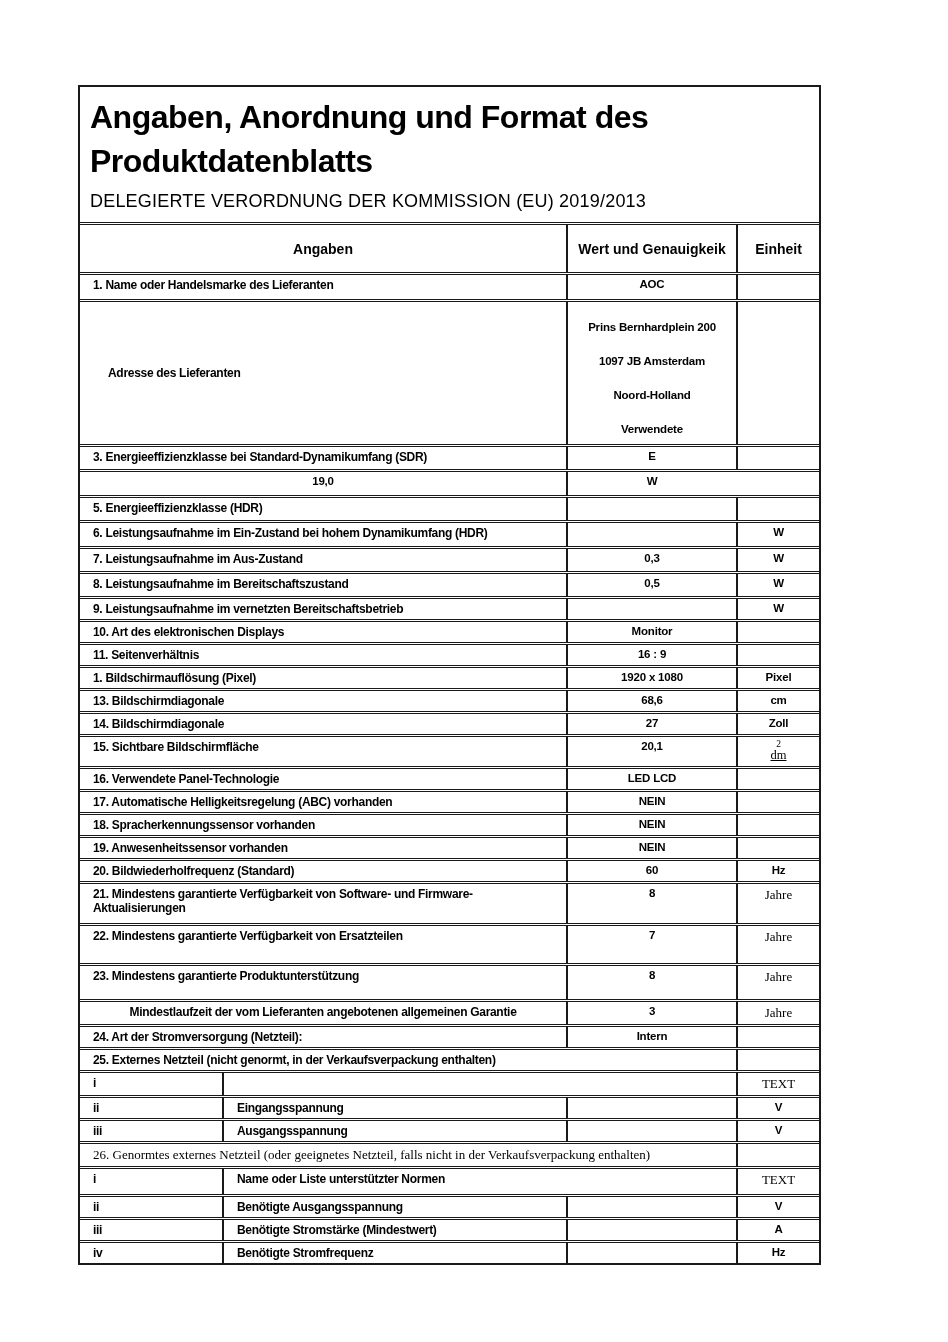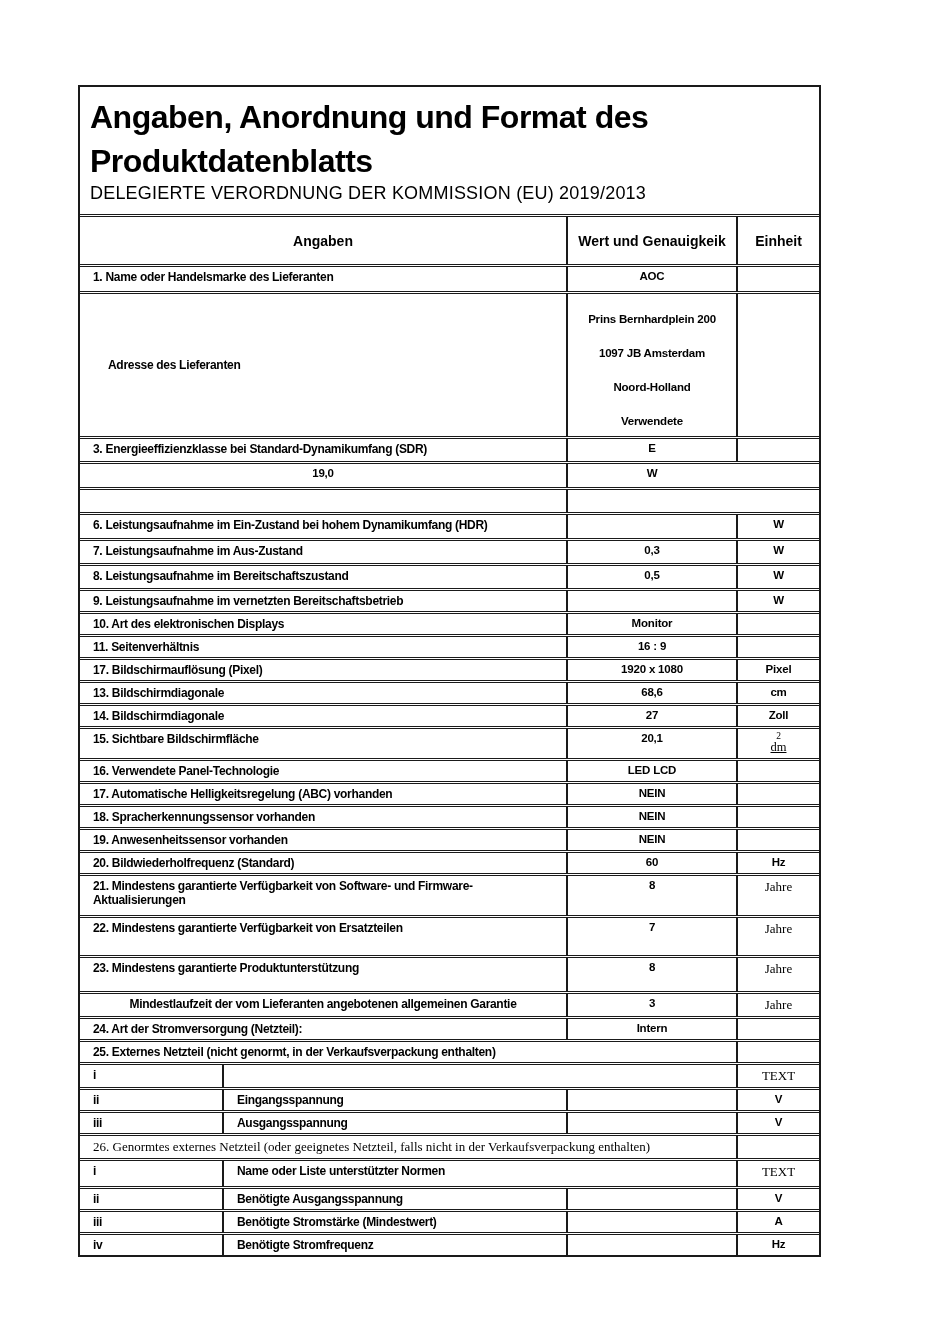--- a/index.html
+++ b/index.html
@@ -1,20 +1,20 @@
 <!DOCTYPE html>
 <html><head>
 <meta charset="utf-8">
 <style>
   html,body{margin:0;padding:0;background:#ffffff;}
   body{width:948px;height:1342px;position:relative;font-family:"Liberation Sans",sans-serif;color:#000;}
   .sheet{position:absolute;left:78px;top:85px;width:743px;border:2px solid #1a1a1a;box-sizing:border-box;background:#fff;}
   .titleblock{padding:8px 10px 10px 10px;}
   .title{font-size:32px;font-weight:700;line-height:1.38;letter-spacing:-0.5px;}
-  .subtitle{font-size:18px;font-weight:400;letter-spacing:0.2px;}
+  .subtitle{font-size:18px;font-weight:400;margin-top:8px;letter-spacing:0.2px;}
   .row{display:grid;border-top:3px double #1a1a1a;box-sizing:border-box;}
   .row.cols3{grid-template-columns:486px 170px 83px;}
   .row.cols4{grid-template-columns:142px 344px 170px 83px;}
   .row.colspan{grid-template-columns:656px 83px;}
   .row.cols3sp{grid-template-columns:142px 514px 83px;}
   .cell{box-sizing:border-box;padding:3px 4px;overflow:hidden;}
   .cell + .cell{border-left:2px solid #1a1a1a;}
   .lbl{font-size:12px;font-weight:700;padding-left:13px;letter-spacing:-0.3px;}
   .val{font-size:11.5px;font-weight:700;text-align:center;letter-spacing:-0.2px;}
   .unit{font-size:11.5px;font-weight:700;text-align:center;letter-spacing:-0.2px;}
@@ -68,20 +68,21 @@
     <div class="cell val">E</div>
     <div class="cell unit"></div>
   </div>
 
   <div class="row cols3" style="min-height:26px">
     <div class="cell val">19,0</div>
     <div class="cell unit">W</div>
   </div>
 
   <div class="row cols3" style="min-height:25px">
+    <div class="cell lbl">5. Energieeffizienzklasse (HDR)</div>
     <div class="cell val"></div>
     <div class="cell unit"></div>
   </div>
 
   <div class="row cols3" style="min-height:26px">
     <div class="cell lbl">6. Leistungsaufnahme im Ein-Zustand bei hohem Dynamikumfang (HDR)</div>
     <div class="cell val"></div>
     <div class="cell unit">W</div>
   </div>
 
@@ -109,21 +110,21 @@
     <div class="cell unit"></div>
   </div>
 
   <div class="row cols3" style="min-height:22px">
     <div class="cell lbl">11. Seitenverhältnis</div>
     <div class="cell val">16 : 9</div>
     <div class="cell unit"></div>
   </div>
 
   <div class="row cols3" style="min-height:21px">
-    <div class="cell lbl">17. Bildschirmauflösung (Pixel)</div>
+    <div class="cell lbl">1. Bildschirmauflösung (Pixel)</div>
     <div class="cell val">1920 x 1080</div>
     <div class="cell unit">Pixel</div>
   </div>
 
   <div class="row cols3" style="min-height:20px">
     <div class="cell lbl">13. Bildschirmdiagonale</div>
     <div class="cell val">68,6</div>
     <div class="cell unit">cm</div>
   </div>
 

